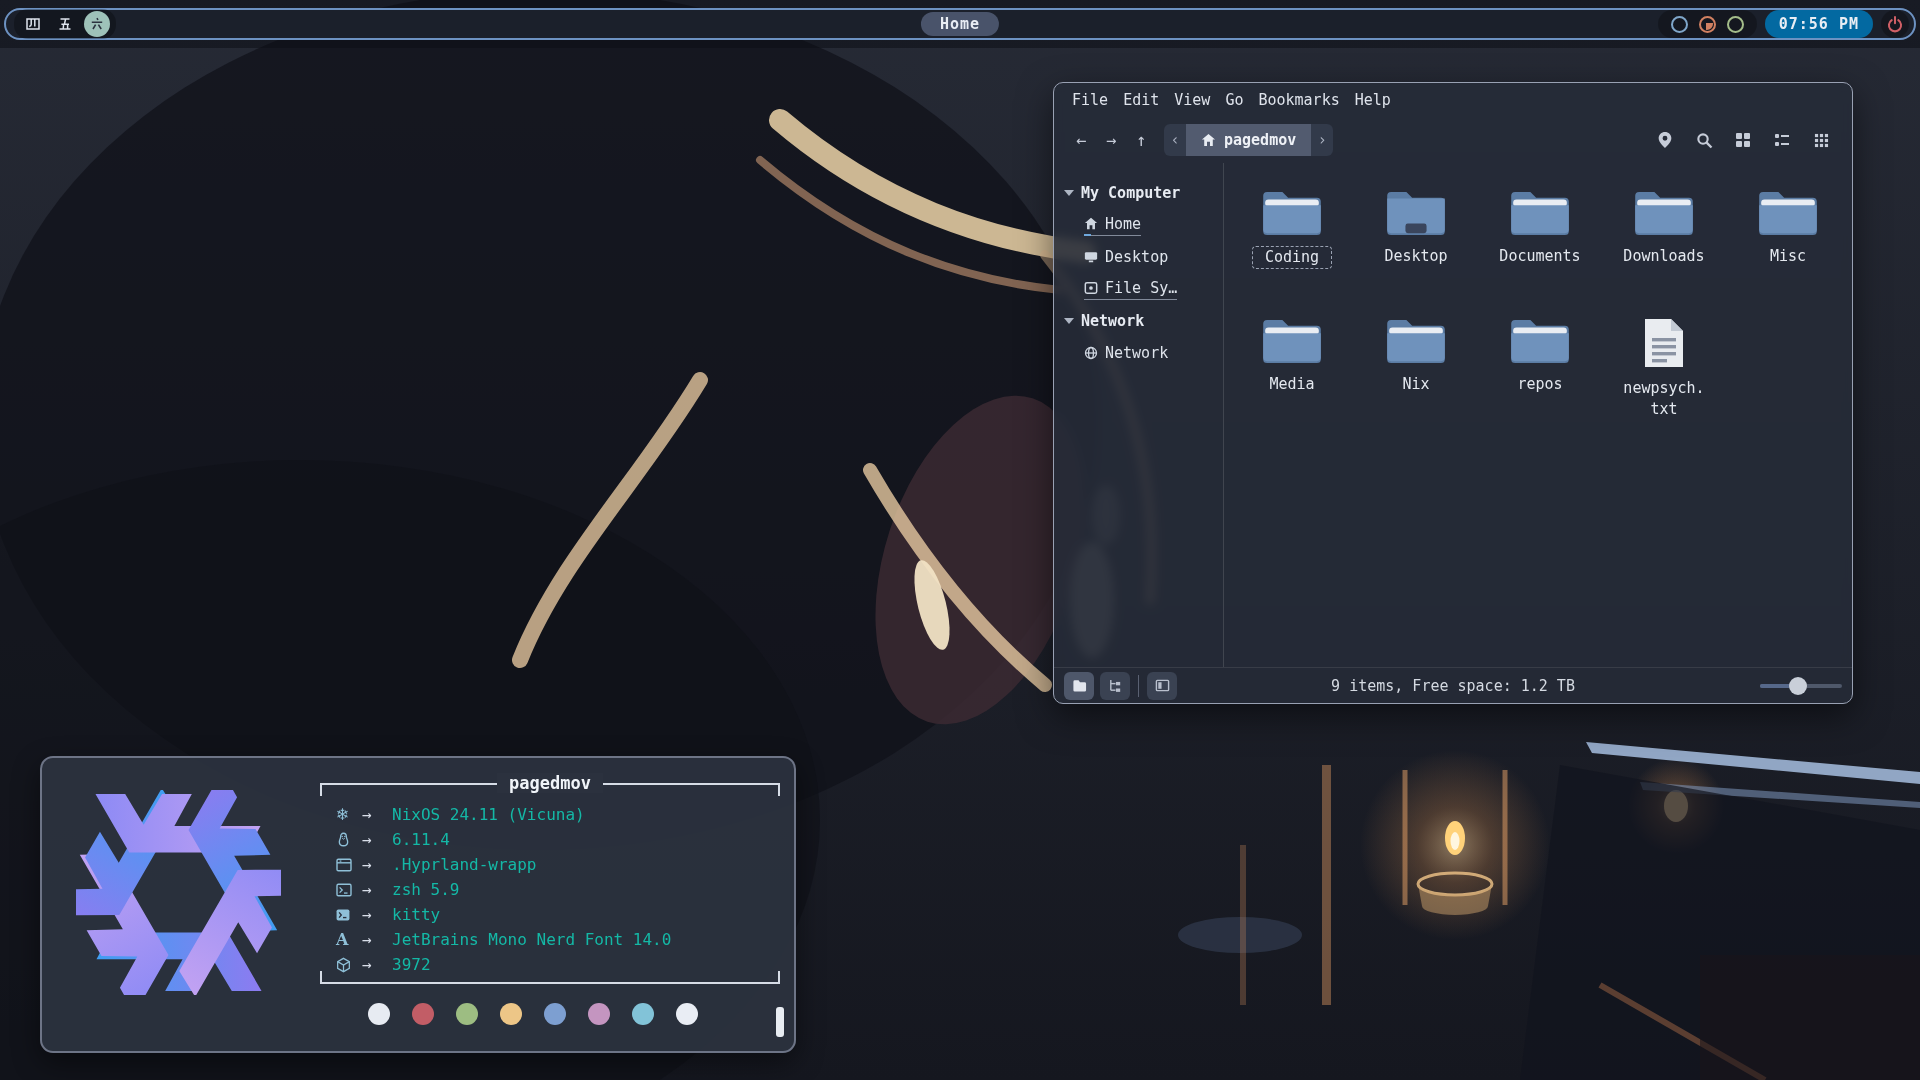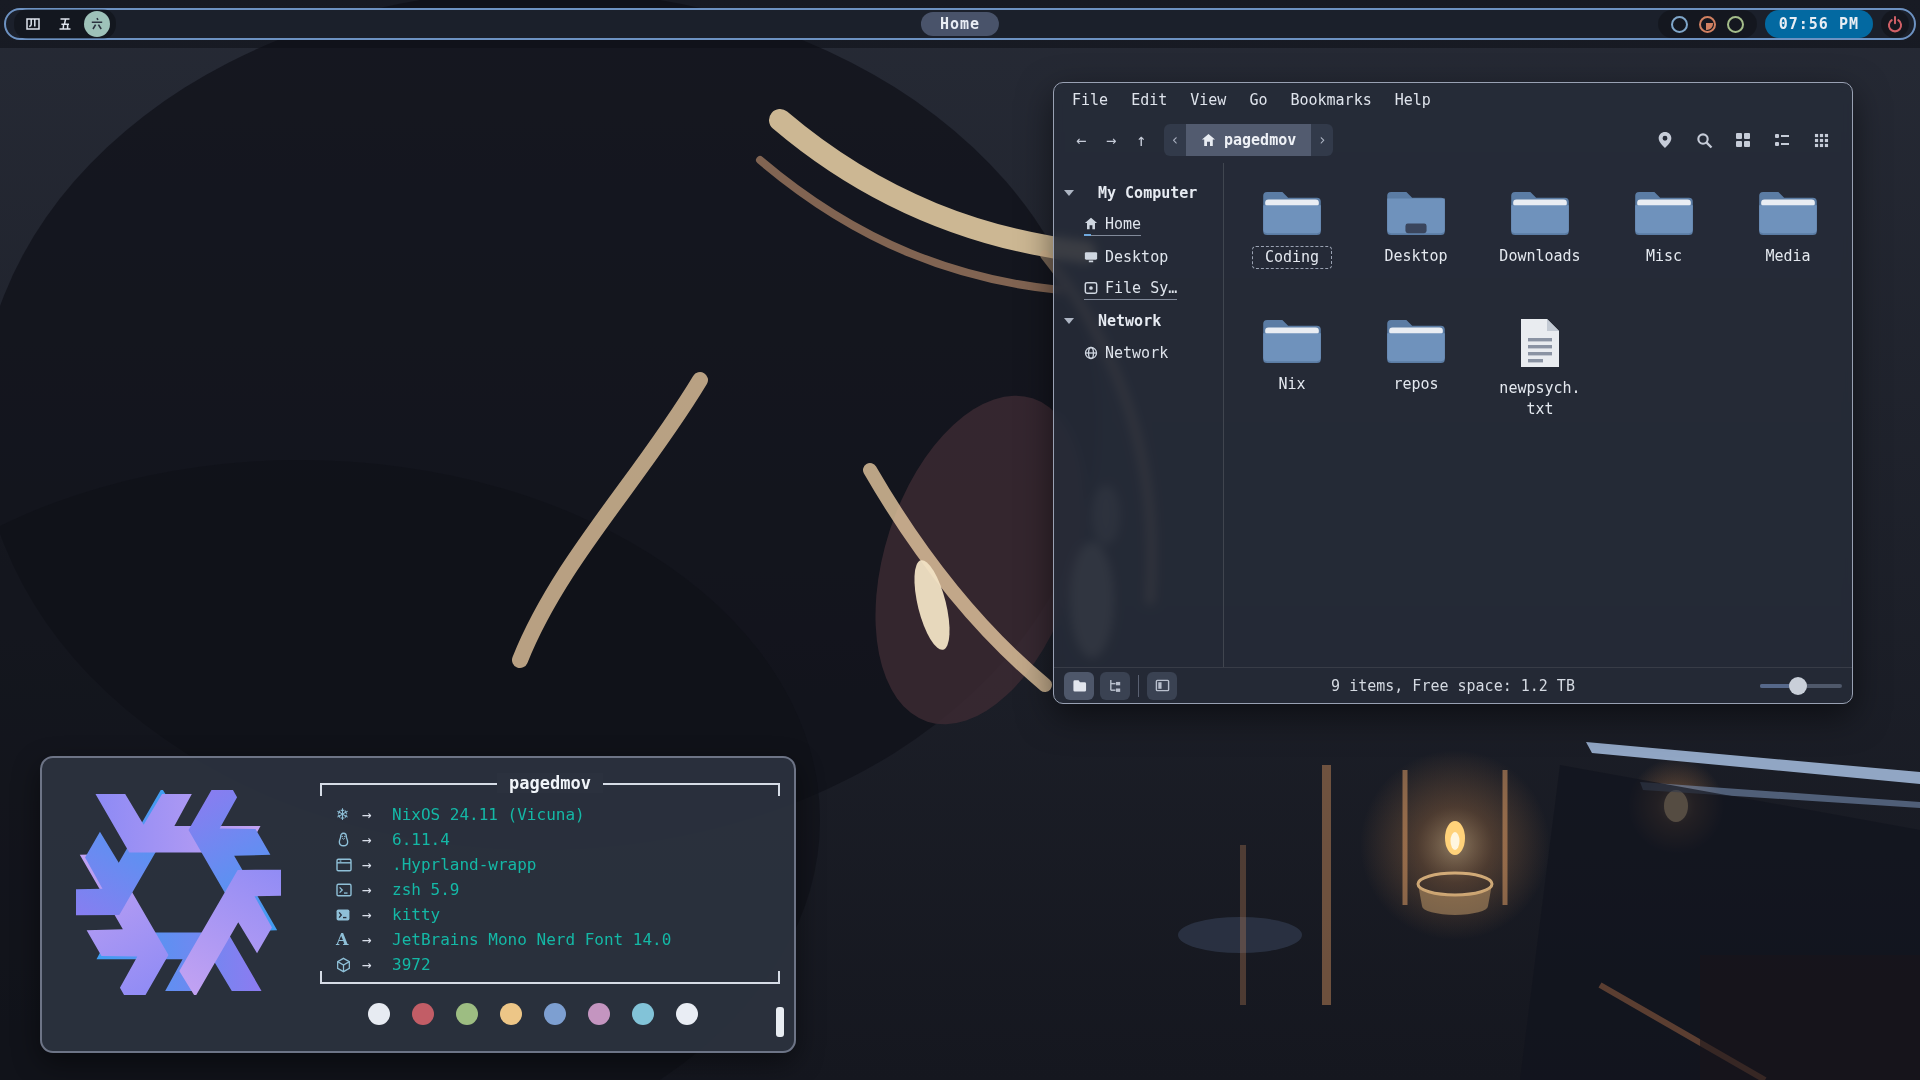--- a/index.html
+++ b/index.html
@@ -36,38 +36,38 @@
                 font-weight:bold; letter-spacing:1px; }
   .power-pill { width:28px; height:28px; border-radius:50%; background:rgba(0,0,0,0.26);
                 display:flex; align-items:center; justify-content:center; }
 
   
   .fm { position:absolute; left:1053px; top:82px; width:800px; height:622px;
         background:rgba(37,43,56,0.88); backdrop-filter:blur(5px);
         border:1px solid #99a1b3; border-radius:10px;
         box-shadow:0 12px 34px rgba(0,0,0,0.5);
         display:flex; flex-direction:column; color:#dfe4ec; }
-  .fm-menubar { height:34px; display:flex; align-items:center; gap:23px;
+  .fm-menubar { height:34px; display:flex; align-items:center; gap:15px;
                 padding:0 18px; font-size:15px; }
   .fm-menubar span { cursor:default; }
   .fm-toolbar { height:46px; display:flex; align-items:center; padding:0 12px; }
   .nav-btn { width:30px; height:30px; display:flex; align-items:center; justify-content:center;
              color:#c6ccd8; font-size:17px; border-radius:6px; }
   .path-bar { margin-left:8px; background:#323a4a; border-radius:6px; height:32px;
               display:flex; align-items:center; overflow:hidden; }
   .path-chevron { width:22px; text-align:center; color:#aab1c0; font-size:15px; }
   .path-tab { background:#525b6f; height:32px; display:flex; align-items:center;
               gap:8px; padding:0 15px; color:#eef1f6; font-size:15px; font-weight:bold; }
   .tb-right { margin-left:auto; display:flex; align-items:center; gap:17px; padding-right:8px; }
   .tb-icon { width:22px; height:22px; display:flex; align-items:center; justify-content:center; }
 
   .fm-body { flex:1; display:flex; min-height:0; }
   .fm-sidebar { width:170px; padding-top:14px; font-size:15px;
                 border-right:1px solid rgba(255,255,255,0.13); flex-shrink:0; }
-  .sb-section { display:flex; align-items:center; gap:24px; padding-left:10px;
+  .sb-section { display:flex; align-items:center; gap:7px; padding-left:10px;
                 height:32px; font-weight:bold; color:#e7ebf2; }
   .sb-tri { width:0; height:0; border-left:5px solid transparent; border-right:5px solid transparent;
             border-top:6px solid #aeb6c4; }
   .sb-item { display:flex; align-items:center; padding-left:30px; height:32px; }
   .sb-item .sb-inner { display:flex; align-items:center; gap:7px; }
   .sb-item.underlined .sb-inner { border-bottom:1px solid #828a9a; padding-bottom:2px; position:relative; }
   .sb-item .mark { position:absolute; left:0; bottom:-1px; width:7px; height:2px; background:#6fa8dc; }
 
   .fm-main { flex:1; position:relative; padding:26px 0 0 6px; }
   .file-grid { display:grid; grid-template-columns:repeat(5,124px); row-gap:48px; justify-items:center; }
@@ -342,20 +342,28 @@
               <rect x="21" y="36" width="22" height="10" rx="2.5" fill="#3a455c"></rect>
             </svg>
           <span class="file-label">Desktop</span>
         </div>
         <div class="file-cell">
           <svg width="62" height="48" viewBox="0 0 64 50">
               <path d="M2 7 q0-4 4-4 h16 l6 6 h30 q4 0 4 4 v31 q0 4-4 4 H6 q-4 0-4-4 Z" fill="#5b7ca4"></path>
               <rect x="4" y="11" width="56" height="7" rx="3.5" fill="#e9edf3"></rect>
               <path d="M2 17 h60 v25 q0 4-4 4 H6 q-4 0-4-4 Z" fill="#6f92bc"></path>
             </svg>
+          <span class="file-label">Documents</span>
+        </div>
+        <div class="file-cell">
+          <svg width="62" height="48" viewBox="0 0 64 50">
+              <path d="M2 7 q0-4 4-4 h16 l6 6 h30 q4 0 4 4 v31 q0 4-4 4 H6 q-4 0-4-4 Z" fill="#5b7ca4"></path>
+              <rect x="4" y="11" width="56" height="7" rx="3.5" fill="#e9edf3"></rect>
+              <path d="M2 17 h60 v25 q0 4-4 4 H6 q-4 0-4-4 Z" fill="#6f92bc"></path>
+            </svg>
           <span class="file-label">Downloads</span>
         </div>
         <div class="file-cell">
           <svg width="62" height="48" viewBox="0 0 64 50">
               <path d="M2 7 q0-4 4-4 h16 l6 6 h30 q4 0 4 4 v31 q0 4-4 4 H6 q-4 0-4-4 Z" fill="#5b7ca4"></path>
               <rect x="4" y="11" width="56" height="7" rx="3.5" fill="#e9edf3"></rect>
               <path d="M2 17 h60 v25 q0 4-4 4 H6 q-4 0-4-4 Z" fill="#6f92bc"></path>
             </svg>
           <span class="file-label">Misc</span>
         </div>

